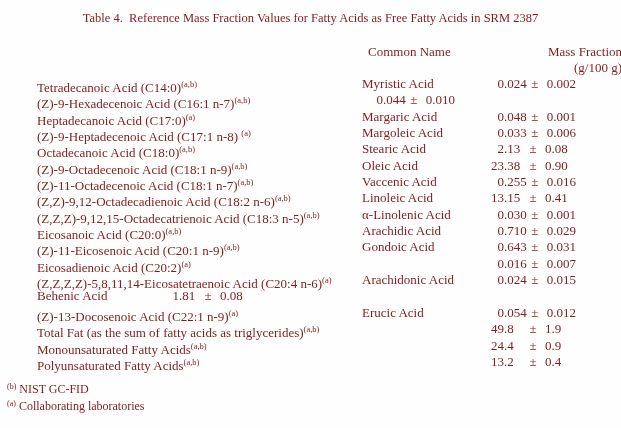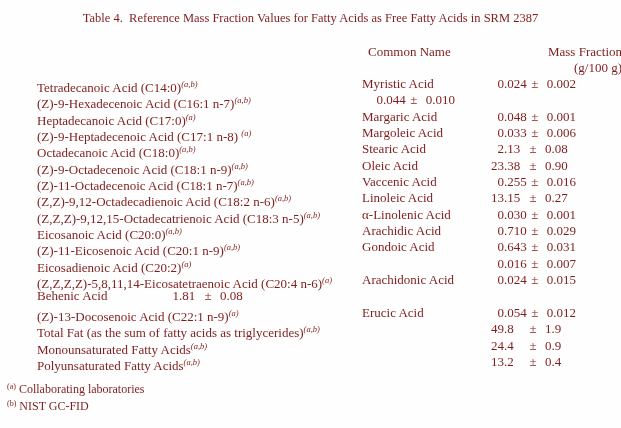--- a/index.html
+++ b/index.html
@@ -53,21 +53,20 @@
   }
   .c-name   { flex: 0 0 325px; white-space: nowrap; }
   .c-common { flex: 0 0 121px; white-space: nowrap; }
   .c-val    { flex: 0 0 42px;  white-space: nowrap; }
   .vi { display: inline-block; width: 21px; text-align: right; }
   .c-pm     { flex: 0 0 16px; text-align: center; }
   .c-unc    { padding-left: 4px; white-space: nowrap; }
   .sup {
     font-size: 8.5px;
     vertical-align: 4.5px;
-    font-style: italic;
   }
   .footnotes {
     position: absolute;
     left: 7px;
     top: 380px;
     font-size: 12px;
     line-height: 13.5px;
   }
   .fn-marker {
     font-size: 8px;
@@ -142,21 +141,21 @@
       <div class="c-val"><span class="vi">0</span><span class="vf">.255</span></div>
       <div class="c-pm">±</div>
       <div class="c-unc">0.016</div>
     </div>
 
     <div class="row">
       <div class="c-name"><span>(Z,Z)-9,12-Octadecadienoic Acid (C18:2 n-6)</span><span class="sup">(a,b)</span></div>
       <div class="c-common">Linoleic Acid</div>
       <div class="c-val"><span class="vi">13</span><span class="vf">.15</span></div>
       <div class="c-pm">±</div>
-      <div class="c-unc">0.27</div>
+      <div class="c-unc">0.41</div>
     </div>
 
     <div class="row">
       <div class="c-name"><span>(Z,Z,Z)-9,12,15-Octadecatrienoic Acid (C18:3 n-5)</span><span class="sup">(a,b)</span></div>
       <div class="c-common">α-Linolenic Acid</div>
       <div class="c-val"><span class="vi">0</span><span class="vf">.030</span></div>
       <div class="c-pm">±</div>
       <div class="c-unc">0.001</div>
     </div>
 
@@ -226,17 +225,17 @@
     <div class="row">
       <div class="c-name"><span>Polyunsaturated Fatty Acids</span><span class="sup">(a,b)</span></div>
       <div class="c-common"></div>
       <div class="c-val"><span class="vi">13</span><span class="vf">.2</span></div>
       <div class="c-pm">±</div>
       <div class="c-unc">0.4</div>
     </div>
   </div>
 
   <div class="footnotes">
+    <div><span class="fn-marker">(b)</span> <span>NIST GC-FID</span></div>
     <div><span class="fn-marker">(a)</span> <span>Collaborating laboratories</span></div>
-    <div><span class="fn-marker">(b)</span> <span>NIST GC-FID</span></div>
   </div>
 
 </div>
 
 </body></html>

